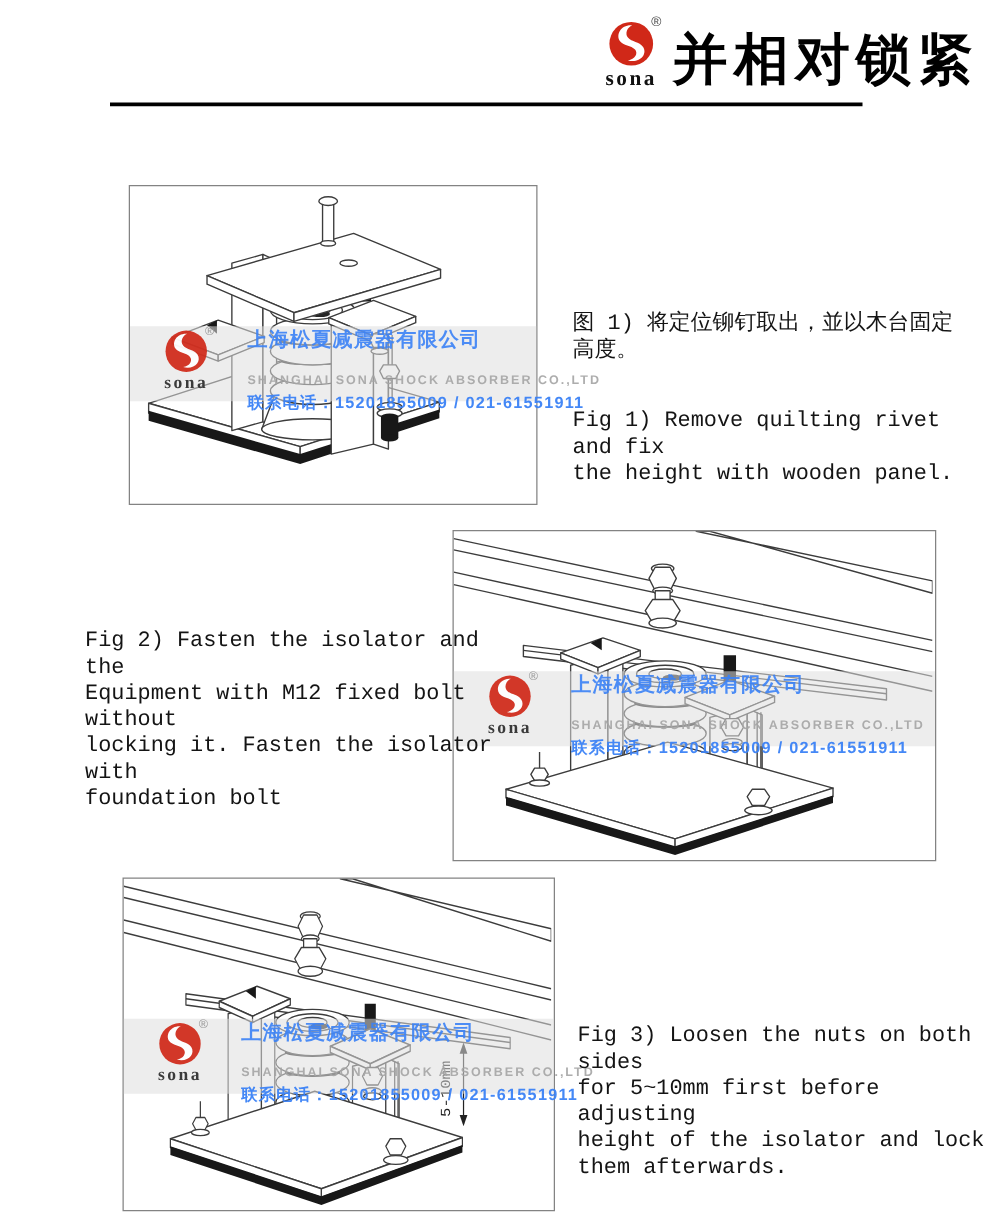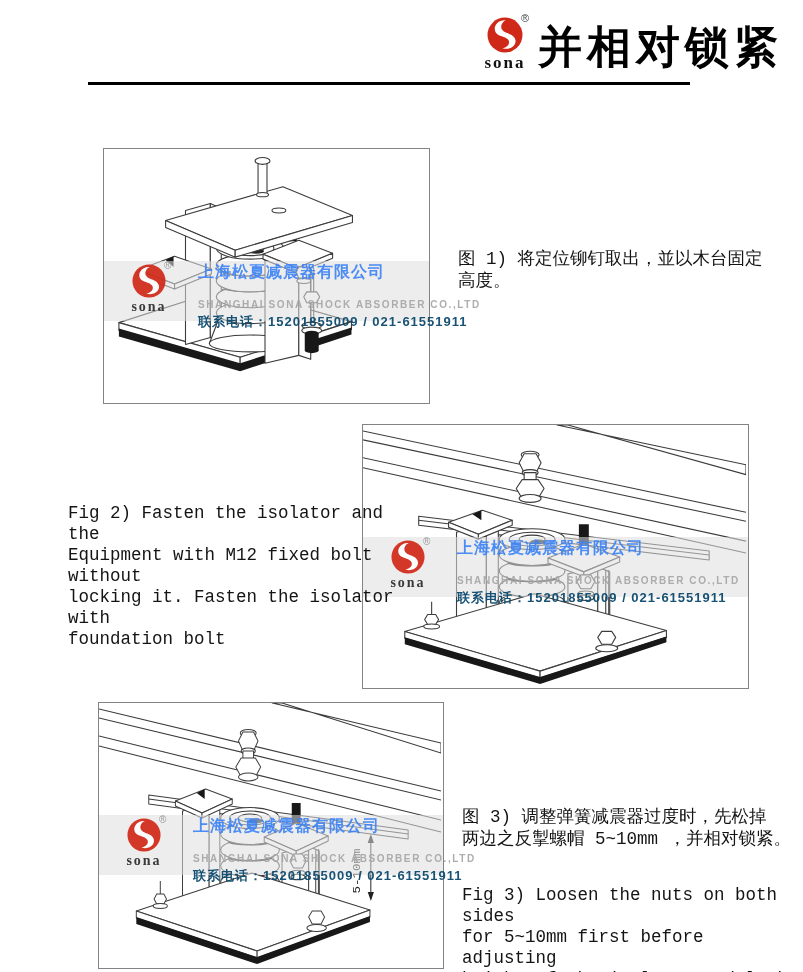--- a/index.html
+++ b/index.html
@@ -30,21 +30,21 @@
   .wm-logo{position:absolute;left:14px;top:4px;width:62px;text-align:center;}
   .wm-logo svg{width:36px;height:36px;display:block;margin:0 auto;opacity:.92;}
   .wm-reg{position:absolute;left:46px;top:-3px;font-size:10px;color:#999;
           font-family:"Liberation Sans",sans-serif;}
   .wm-sona{font-family:"Liberation Serif","DejaVu Serif",serif;font-weight:bold;font-size:14px;
            letter-spacing:2px;color:#3a3a3a;margin-top:0;}
   .wm-text{position:absolute;left:94px;top:3px;white-space:nowrap;
            font-family:"Liberation Sans","DejaVu Sans",sans-serif;}
   .wm-zh{font-size:16px;font-weight:bold;color:#3b82f6;letter-spacing:1px;opacity:.9;}
   .wm-en{font-size:10px;font-weight:bold;color:#a5a5a5;letter-spacing:1.6px;margin-top:16px;opacity:.9;}
-  .wm-tel{font-size:13px;font-weight:bold;color:#0c4a6e;letter-spacing:1px;margin-top:3px;opacity:.95;}
+  .wm-tel{font-size:13px;font-weight:bold;color:#3b82f6;letter-spacing:1px;margin-top:3px;opacity:.95;}
 
   
   .caption{position:absolute;font-size:17.5px;line-height:22px;white-space:pre-line;color:#141414;}
   .cap-en{margin-top:13px;line-height:21px;}
   #cap1{left:458px;top:226px;width:330px;}
   #cap2{left:68px; top:468px;width:340px;}
   #cap3{left:462px;top:784px;width:334px;}
 </style>
 </head>
 <body>
@@ -198,20 +198,22 @@
         <div class="wm-zh">上海松夏减震器有限公司</div>
         <div class="wm-en">SHANGHAI  SONA  SHOCK  ABSORBER  CO.,LTD</div>
         <div class="wm-tel">联系电话：15201855009 / 021-61551911</div>
       </div>
     </div>
   </div>
 
   <div class="caption" id="cap1">
     <div class="cap-zh">图 1) 将定位铆钉取出，並以木台固定
 高度。</div>
+    <div class="cap-en">Fig 1) Remove quilting rivet and fix
+the  height with wooden panel.</div>
   </div>
 
   <div class="fig" id="fig2">
     <svg class="drawing" width="383" height="261" viewBox="0 0 385 263" preserveAspectRatio="none">
         <use href="#d-isobeam"></use>
       </svg>
     <div class="wm">
       <div class="wm-band"></div>
       <div class="wm-logo">
         <svg viewBox="0 0 100 100">
@@ -252,21 +254,19 @@
       </div>
       <div class="wm-text">
         <div class="wm-zh">上海松夏减震器有限公司</div>
         <div class="wm-en">SHANGHAI  SONA  SHOCK  ABSORBER  CO.,LTD</div>
         <div class="wm-tel">联系电话：15201855009 / 021-61551911</div>
       </div>
     </div>
   </div>
 
   <div class="caption" id="cap3">
-    <div class="cap-zh">图 3) 调整弹簧减震器过度时，先松掉
-两边之反掣螺帽 5~10mm ，并相对锁紧。</div>
     <div class="cap-en">Fig 3) Loosen the nuts on both sides
 for  5~10mm first before adjusting
 height of  the isolator and lock
 them afterwards.</div>
   </div>
 
 </div>
 
 </body></html>

